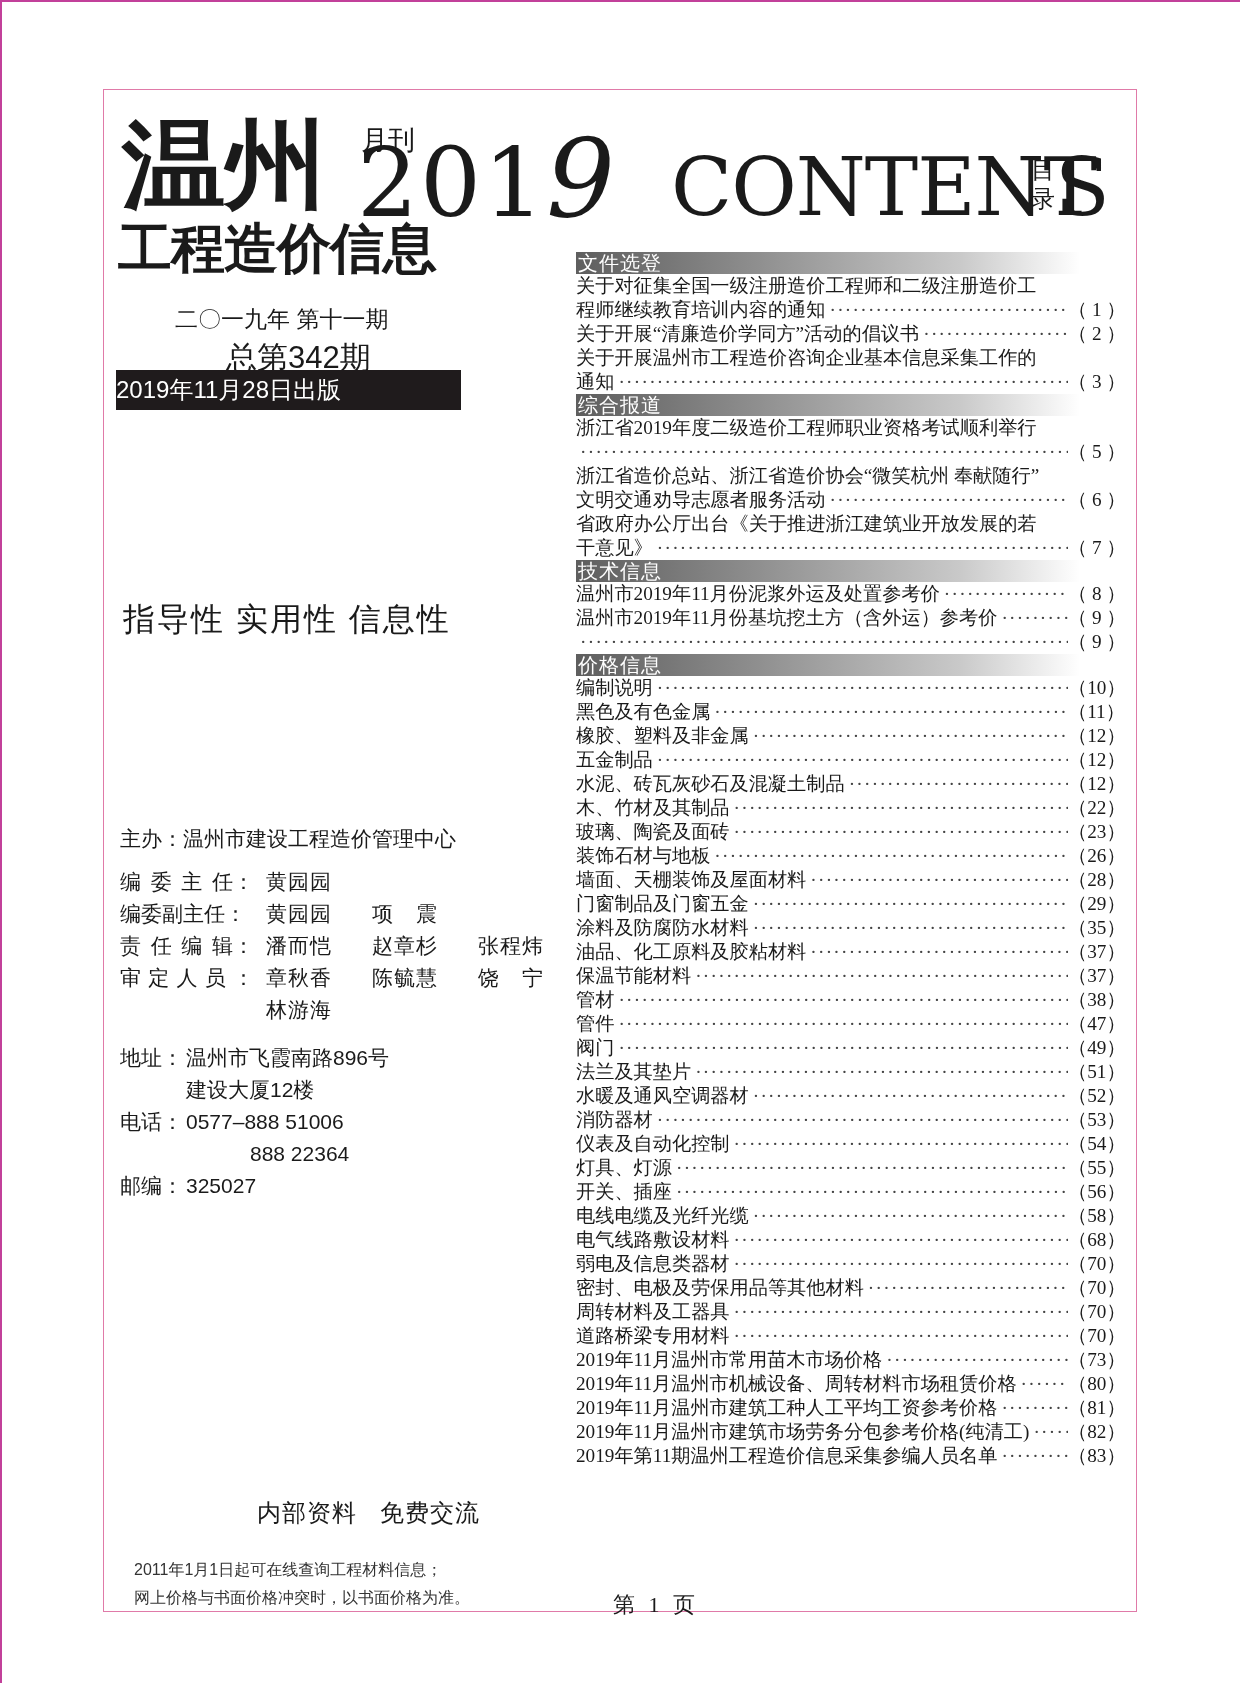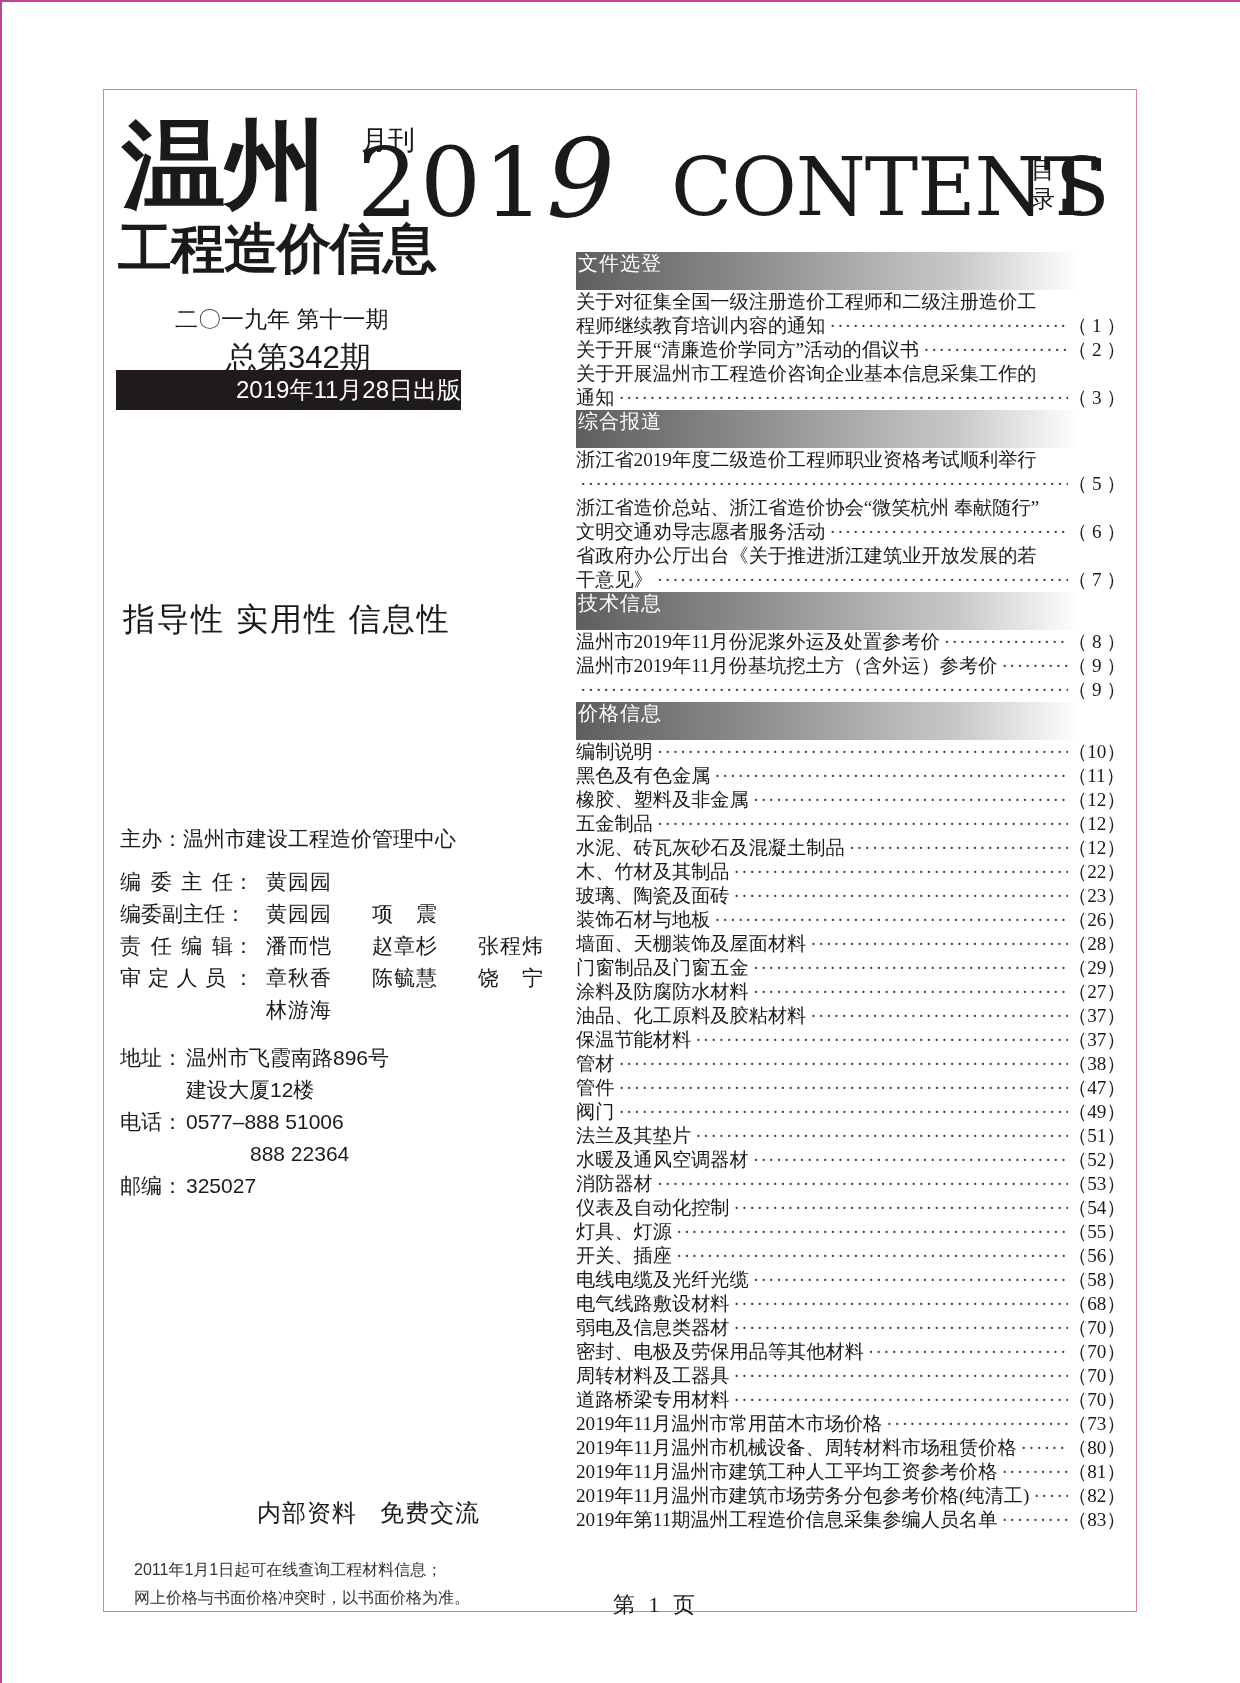--- a/index.html
+++ b/index.html
@@ -46,21 +46,21 @@
   .contents-s {
     position:absolute; left:1055px; top:148px; font-size:80px; line-height:1;
     font-family:"DejaVu Serif", serif;
   }
 
   
   .issue-line1 { position:absolute; left:175px; top:304px; font-size:23px; }
   .issue-line2 { position:absolute; left:226px; top:337px; font-size:31px; }
   .pub-bar {
     position:absolute; left:116px; top:370px; width:345px; height:40px;
-    background:#1f1b1c; color:#fff; font-size:24px; line-height:40px; text-align:right;
+    background:#1f1b1c; color:#fff; font-size:24px; line-height:40px; text-align:left;
   }
   .slogan { position:absolute; left:123px; top:598px; font-size:32px; letter-spacing:2px; }
 
   .host { position:absolute; left:120px; top:825px; font-size:21px; }
   .staff { position:absolute; left:120px; top:866px; font-size:21px; }
   .staff-row { display:flex; height:32px; line-height:32px; }
   .staff-label { width:134px; display:flex; justify-content:space-between; padding-right:4px; }
   .staff-label span { display:inline-block; }
   .staff-name { width:98px; margin-left:8px; letter-spacing:1px; }
 
@@ -70,21 +70,21 @@
   .contact-indent { padding-left:66px;text-align:center; }
   .contact-indent2 { padding-left:130px; }
 
   .free { position:absolute; left:257px; top:1497px; font-size:24px; letter-spacing:1px; }
   .note { position:absolute; left:114px; top:1556px; font-size:16px; line-height:28px; color:#333;margin-left:20px; }
   .pagenum { position:absolute; left:580px; top:1590px; font-size:22px; letter-spacing:4px;margin-left:33px; }
 
   
   .toc { position:absolute; left:576px; top:252px; width:548px; font-size:19.2px; }
   .sec-head {
-    height:38px; line-height:22px; font-size:20px; color:#fff; padding-left:2px;
+    height:22px; line-height:22px; font-size:20px; color:#fff; padding-left:2px;
     background:linear-gradient(to right, #5e5e5e 0%, #8a8a8a 30%, #c9c9c9 70%, #ffffff 92%);
     font-family:"DejaVu Sans", sans-serif; letter-spacing:1px;
   }
   .row { display:flex; line-height:24px; height:24px; }
   .row .t { white-space:nowrap; }
   .row .d { flex:1; overflow:hidden; white-space:nowrap; color:#444; letter-spacing:1.3px; padding-left:4px; }
   .row .p { width:56px; text-align:right; white-space:nowrap; }
 </style>
 </head>
 <body>
@@ -337,21 +337,21 @@
       <div class="row">
         <span class="t">门窗制品及门窗五金 </span>
         <span class="d">········································································································································································································</span>
         <span class="p">（29）</span>
       </div>
     </div>
     <div>
       <div class="row">
         <span class="t">涂料及防腐防水材料 </span>
         <span class="d">········································································································································································································</span>
-        <span class="p">（27）</span>
+        <span class="p">（35）</span>
       </div>
     </div>
     <div>
       <div class="row">
         <span class="t">油品、化工原料及胶粘材料 </span>
         <span class="d">········································································································································································································</span>
         <span class="p">（37）</span>
       </div>
     </div>
     <div>

